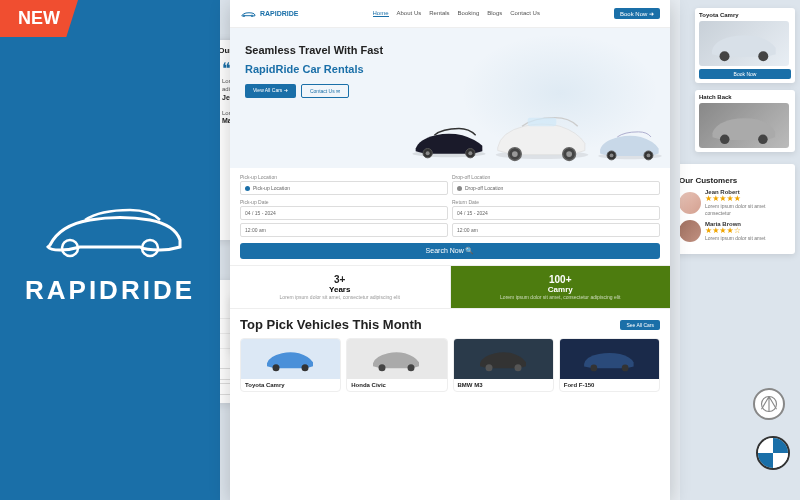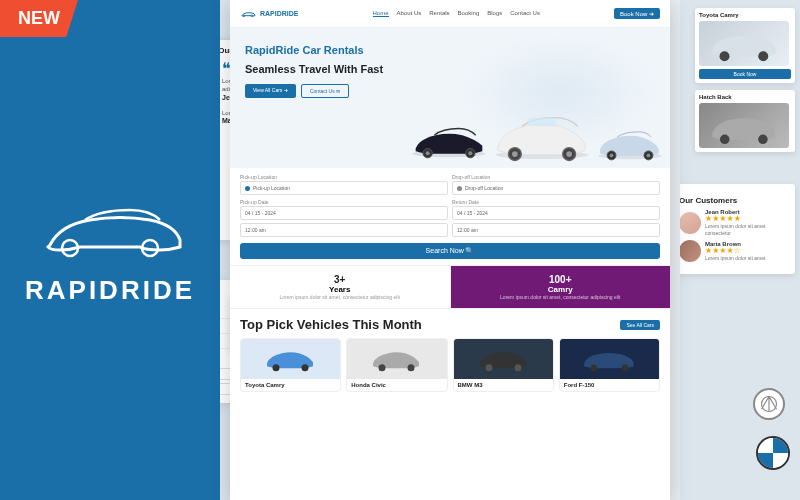--- a/index.html
+++ b/index.html
@@ -266,21 +266,21 @@
       border-bottom: 1px solid #eee;
     }
     .stat-item {
       flex: 1;
       padding: 8px 6px;
       text-align: center;
       border-right: 1px solid #eee;
     }
     .stat-item:last-child { border-right: none; }
     .stat-item.highlight {
-      background: #701a75;
+      background: #4d7c0f;
       color: white;
     }
     .stat-number {
       font-size: 10px;
       font-weight: bold;
       color: #222;
     }
     .stat-item.highlight .stat-number { color: white; }
     .stat-unit {
       font-size: 8px;
@@ -578,24 +578,24 @@
       <span class="nav-link">Booking</span>
       <span class="nav-link">Blogs</span>
       <span class="nav-link">Contact Us</span>
     </div>
     <div class="nav-btn">Book Now ➜</div>
   </div>
 
   <div class="preview-hero">
     <div class="world-map-bg"></div>
     <div style="max-width:220px;">
+      <div class="hero-title">Seamless Travel With Fast</div>
       <div class="hero-title">
         <span style="color:#1a6fa8;">RapidRide Car Rentals</span>
       </div>
-      <div class="hero-title">Seamless Travel With Fast</div>
       <div class="hero-btns">
         <div class="hero-btn-primary">View All Cars ➜</div>
         <div class="hero-btn-outline">Contact Us ✉</div>
       </div>
     </div>
 
     <div class="hero-cars">
 
       <svg width="80" height="45" viewBox="0 0 120 60">
         <ellipse cx="60" cy="50" rx="55" ry="5" fill="rgba(0,0,0,0.1)"></ellipse>
@@ -755,21 +755,21 @@
     <div style="font-size:6px;font-weight:bold;color:#222;margin-bottom:3px;">Hatch Back</div>
     <div style="width:90px;height:45px;background:linear-gradient(135deg,#888,#bbb);border-radius:3px;display:flex;align-items:center;justify-content:center;">
       <svg width="75" height="38" viewBox="0 0 110 55">
         <path d="M8,38 Q12,24 36,18 Q55,14 74,18 Q94,24 100,36 L100,44 Q90,48 80,48 L30,48 Q20,48 8,44 Z" fill="#aaa"></path>
         <circle cx="26" cy="47" r="7" fill="#444"></circle>
         <circle cx="82" cy="47" r="7" fill="#444"></circle>
       </svg>
     </div>
   </div>
 
-  <div class="right-card" style="top:184px;right:5px;width:128px;padding:12px;">
+  <div class="right-card" style="top:164px;right:5px;width:128px;padding:12px;">
     <div style="font-size:8px;font-weight:bold;color:#222;margin-bottom:4px;">Our Customers</div>
     <div style="display:flex;align-items:center;gap:4px;margin-bottom:4px;">
       <div style="width:22px;height:22px;border-radius:50%;background:linear-gradient(135deg,#e8c4b8,#d4a090);flex-shrink:0;"></div>
       <div>
         <div style="font-size:6px;font-weight:bold;color:#333;">Jean Robert</div>
         <div style="color:#f0a500;font-size:8px;line-height:1;">★★★★★</div>
         <div style="font-size:5px;color:#777;line-height:1.3;">Lorem ipsum dolor sit amet consectetur</div>
       </div>
     </div>
     <div style="display:flex;align-items:center;gap:4px;">

